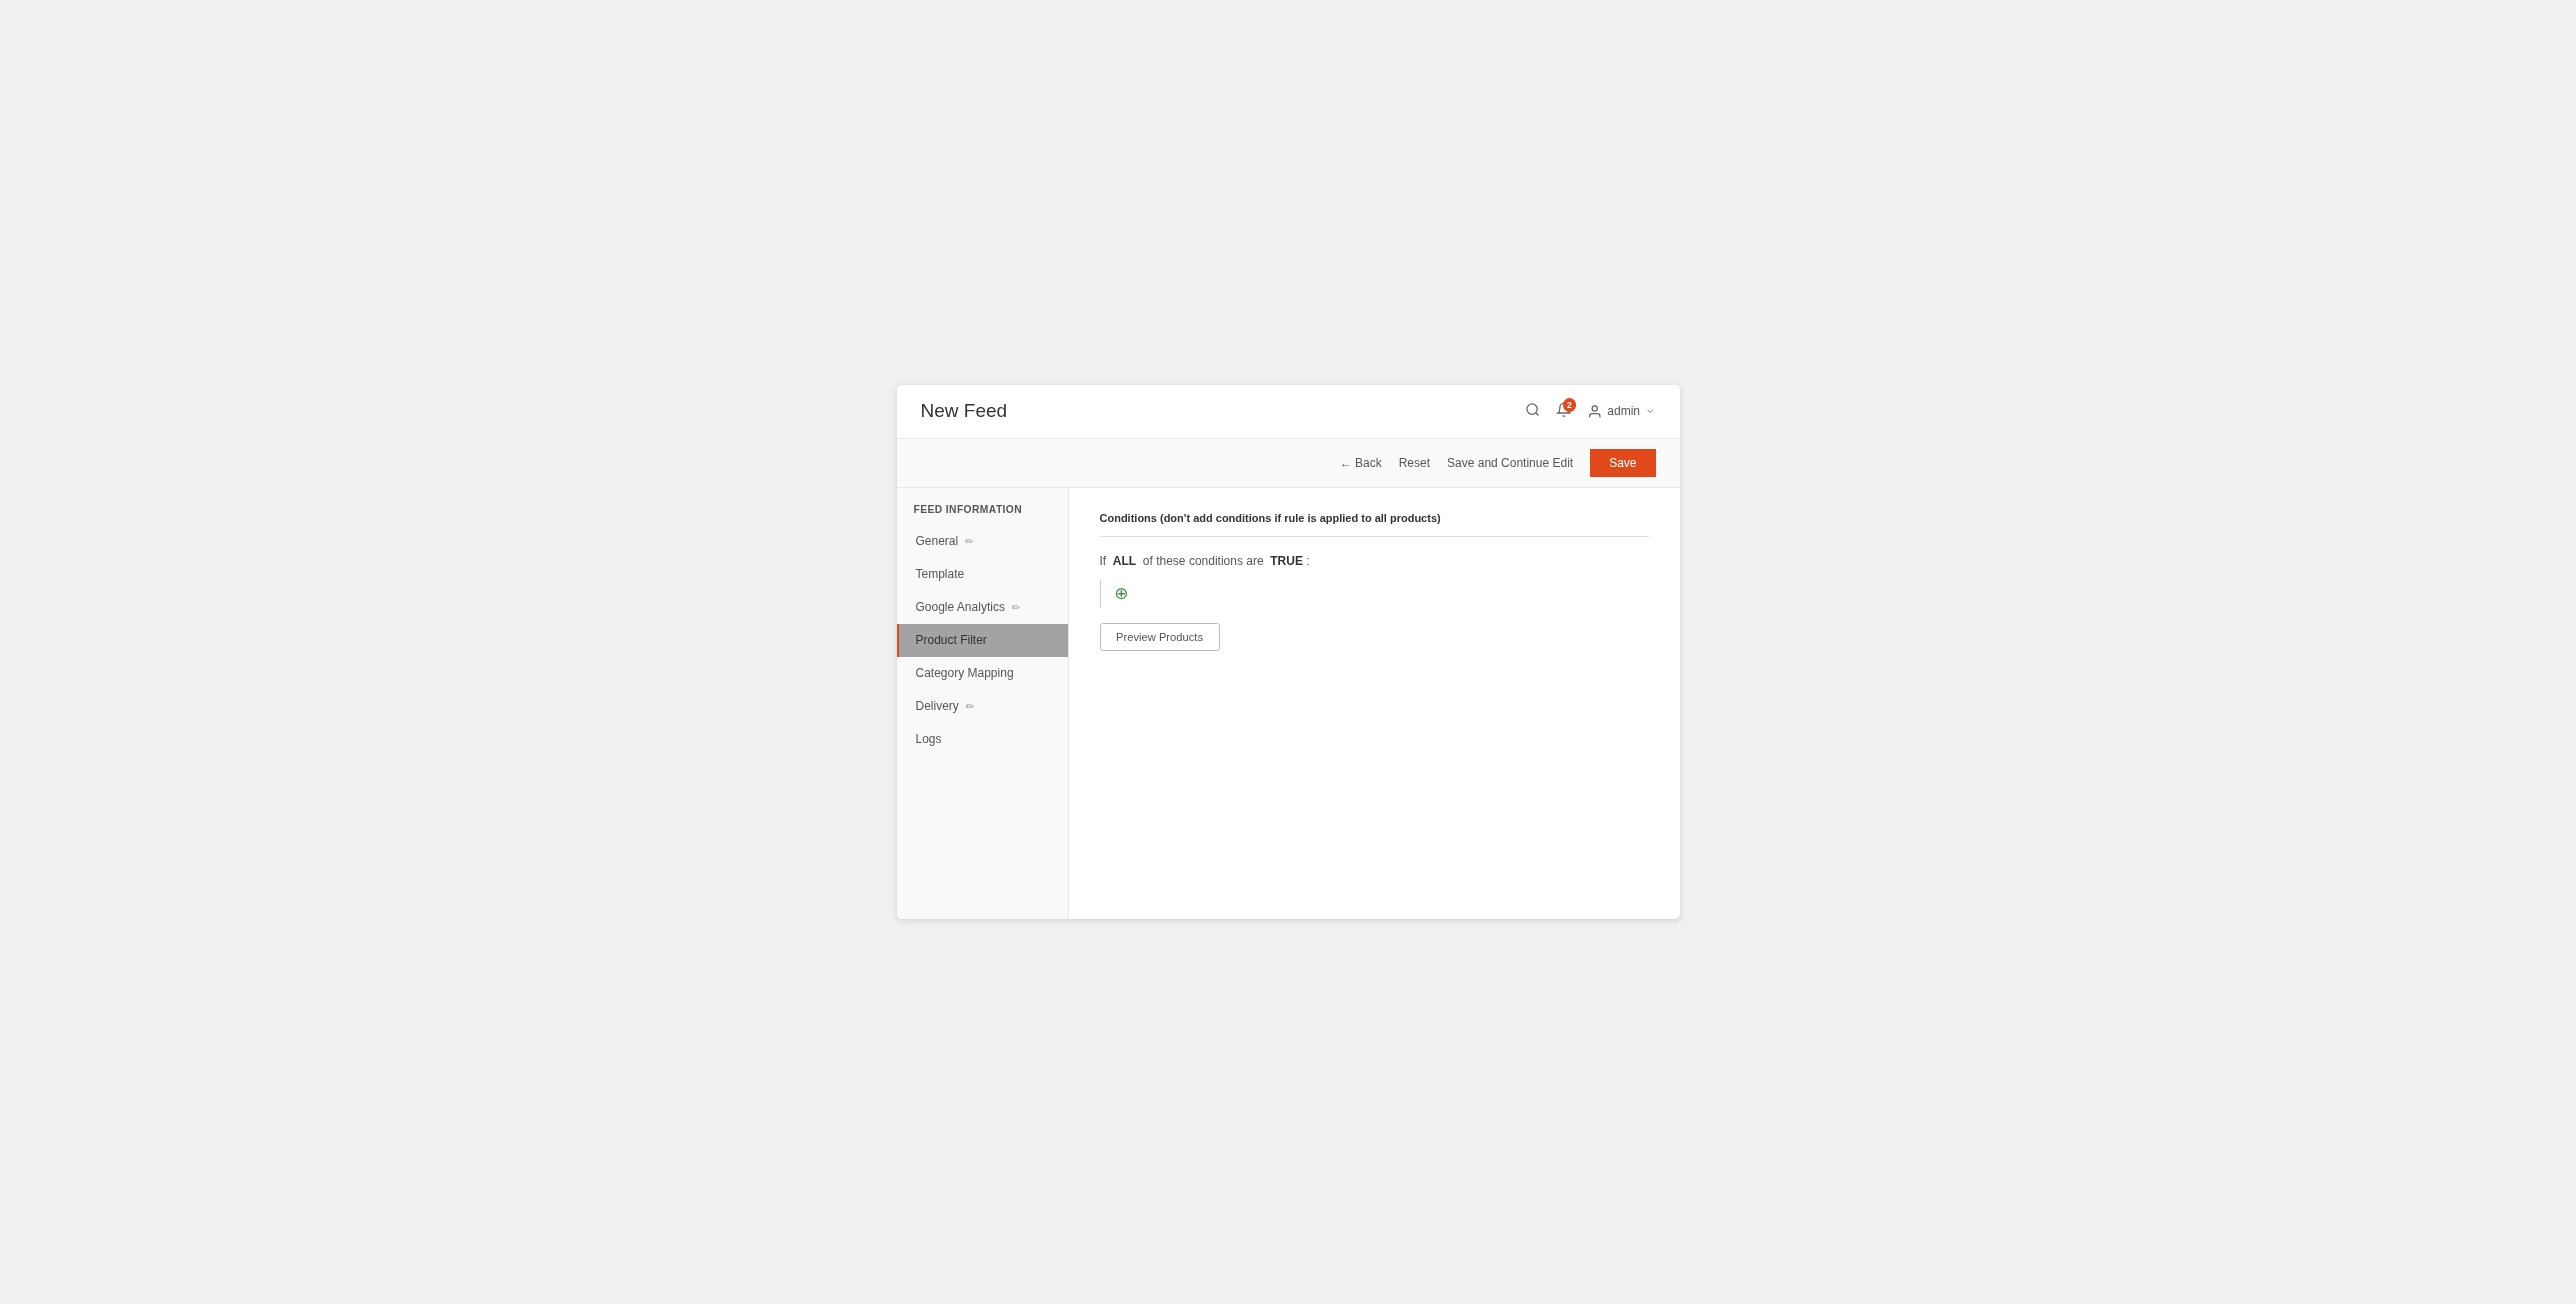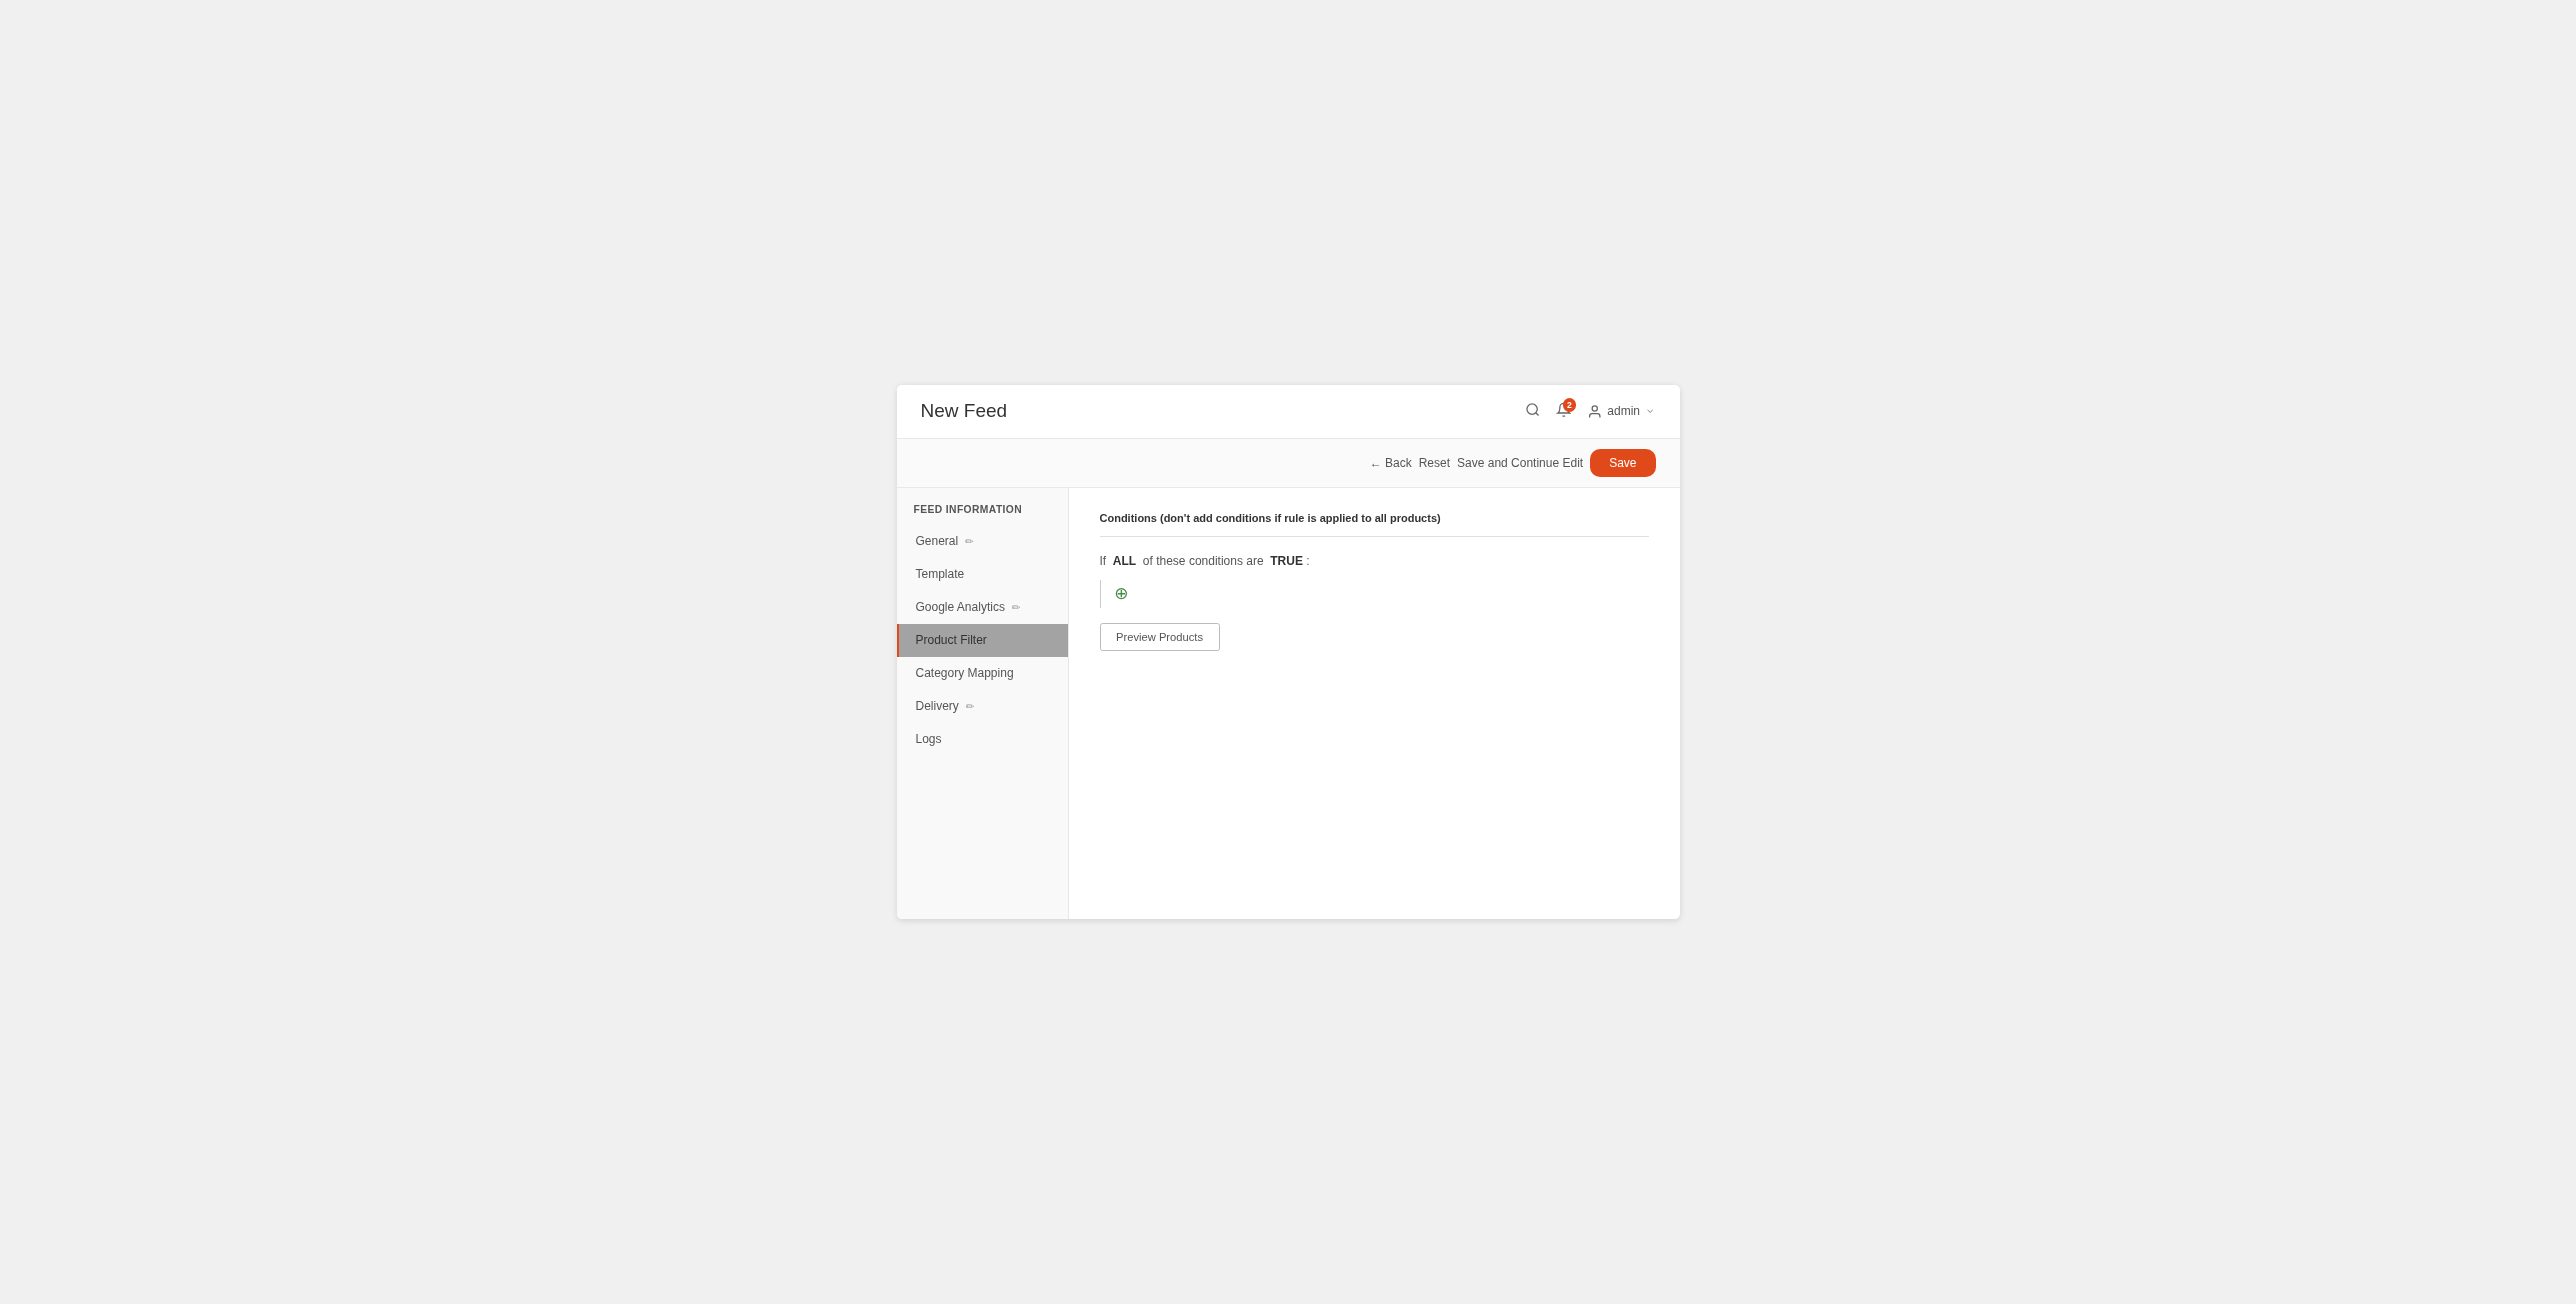--- a/index.html
+++ b/index.html
@@ -71,38 +71,38 @@
       color: #555;
       font-size: 12px;
     }
     
     .toolbar {
       display: flex;
       align-items: center;
       justify-content: flex-end;
       padding: 10.3px 24px;
       border-bottom: 0.9px solid #e8e8e8;
-      gap: 7px;
+      gap: 17px;
       background: #fafafa;
     }
     .toolbar-btn {
       background: none;
       border: none;
       cursor: pointer;
       font-size: 12px;
       color: #555;
       display: flex;
       align-items: center;
       gap: 4.3px;
     }
     .save-btn {
       background: #e04a1b;
       color: #fff;
       border: none;
-      border-radius: 10px;
+      border-radius: 0;
       padding: 6.9px 19px;
       font-size: 12px;
       cursor: pointer;
       font-weight: 500;
     }
     
     .main-content {
       display: flex;
       min-height: 431px;
     }

